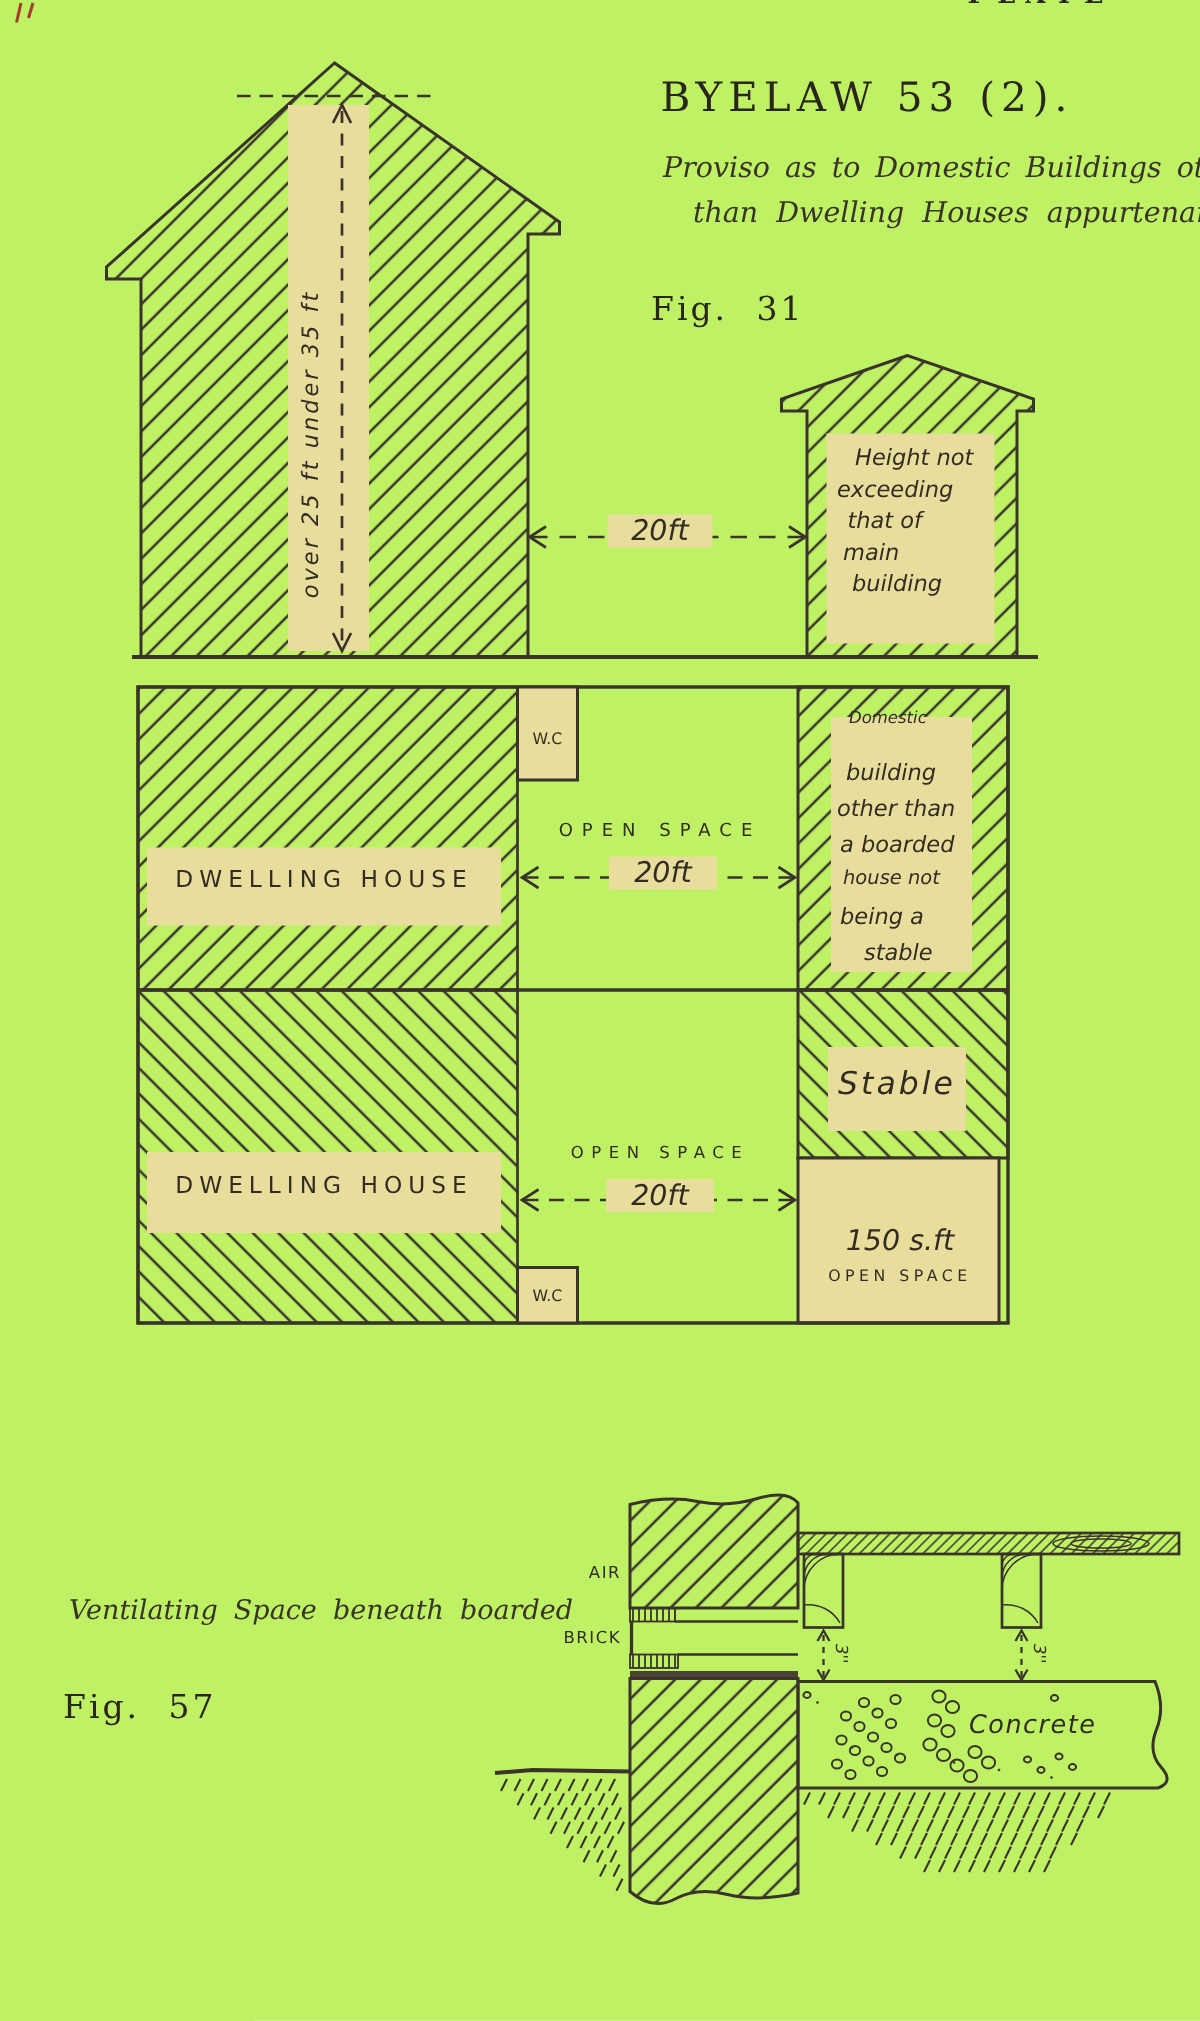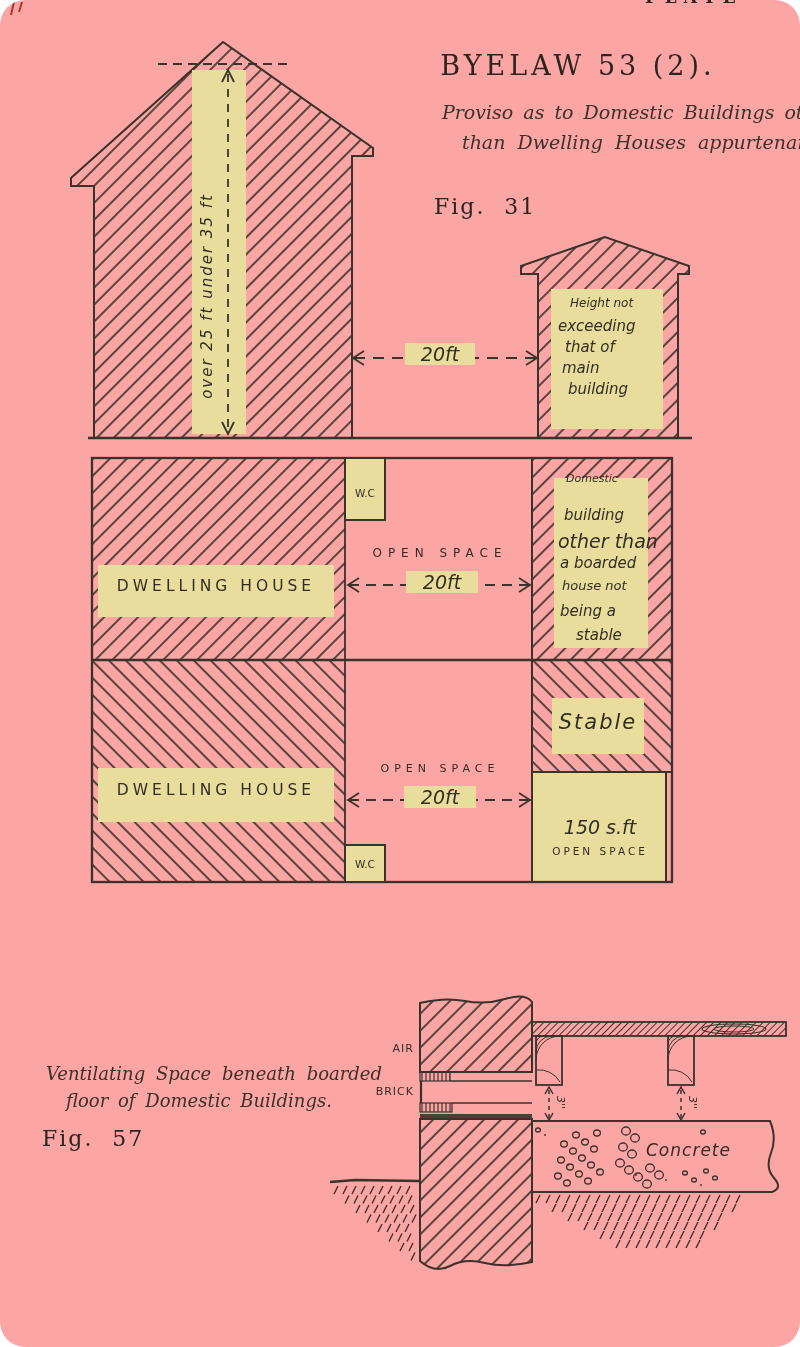--- a/index.html
+++ b/index.html
@@ -1,19 +1,19 @@
 <!DOCTYPE html>
 <html><head>
 <meta charset="utf-8">
 <style>
   html,body{margin:0;padding:0;}
   .page{
     position:relative;width:800px;height:1347px;overflow:hidden;
-    background:#fca5a5;
-    font-family:"DejaVu Serif", serif;color:#2e2920;border-radius:25px;
+    background:#bef264;
+    font-family:"DejaVu Serif", serif;color:#2e2920;
   }
   .t{position:absolute;white-space:nowrap;}
   .serif{font-family:"DejaVu Serif", serif;color:#2b261c;}
   .ital{font-family:"DejaVu Serif", serif;font-style:italic;color:#3a3327;}
   .hand{font-family:"DejaVu Sans", sans-serif;color:#332d21;}
   .handi{font-family:"DejaVu Sans", sans-serif;font-style:italic;color:#332d21;}
   .ctr{text-align:center;}
   .rt{text-align:right;}
   .onbg{background:#e8dd9d;padding:0 4px;}
   svg.art{position:absolute;left:0;top:0;}
@@ -326,49 +326,48 @@
 
   <div class="t serif ctr" style="left:390px;top:50px;width:376px;font-size:27px;letter-spacing:4px;">BYELAW 53 (2).</div>
   <div class="t ital" style="left:442px;top:101px;font-size:19px;word-spacing:4px;">Proviso as to Domestic Buildings other</div>
   <div class="t ital" style="left:462px;top:131px;font-size:19px;word-spacing:6px;">than Dwelling Houses appurtenant</div>
   <div class="t serif" style="left:434px;top:194px;font-size:22px;letter-spacing:2px;word-spacing:10px;">Fig. 31</div>
 
   <div class="t handi ctr" style="left:198px;top:424px;width:256px;font-size:15px;letter-spacing:2px;transform:rotate(-90deg);transform-origin:0 0;">over 25 ft under 35 ft</div>
 
   <div class="t handi ctr onbg" style="left:405px;top:343px;width:62px;font-size:19px;">20ft</div>
 
-  <div class="t handi" style="left:570px;top:296px;font-size:12px;">Height not</div>
+  <div class="t handi" style="left:570px;top:296px;font-size:15px;">Height not</div>
   <div class="t handi" style="left:558px;top:317px;font-size:15px;">exceeding</div>
   <div class="t handi" style="left:565px;top:338px;font-size:15px;">that of</div>
   <div class="t handi" style="left:562px;top:359px;font-size:15px;">main</div>
   <div class="t handi" style="left:568px;top:380px;font-size:15px;">building</div>
 
   <div class="t hand ctr" style="left:100px;top:577px;width:232px;font-size:15.5px;letter-spacing:4px;">DWELLING HOUSE</div>
   <div class="t hand ctr" style="left:100px;top:781px;width:232px;font-size:15.5px;letter-spacing:4px;">DWELLING HOUSE</div>
   <div class="t hand ctr" style="left:345px;top:487px;width:40px;font-size:10.5px;">W.C</div>
   <div class="t hand ctr" style="left:345px;top:858px;width:40px;font-size:10.5px;">W.C</div>
   <div class="t hand ctr" style="left:352px;top:546px;width:176px;font-size:12px;letter-spacing:6px;">OPEN SPACE</div>
   <div class="t handi ctr onbg" style="left:406px;top:571px;width:64px;font-size:19px;">20ft</div>
   <div class="t hand ctr" style="left:356px;top:762px;width:168px;font-size:11px;letter-spacing:5px;">OPEN SPACE</div>
   <div class="t handi ctr onbg" style="left:404px;top:786px;width:64px;font-size:19px;">20ft</div>
 
   <div class="t handi" style="left:566px;top:472px;font-size:11px;">Domestic</div>
   <div class="t handi" style="left:564px;top:506px;font-size:15px;">building</div>
-  <div class="t handi" style="left:558px;top:530px;font-size:19px;">other than</div>
+  <div class="t handi" style="left:558px;top:530px;font-size:15px;">other than</div>
   <div class="t handi" style="left:560px;top:554px;font-size:15px;">a boarded</div>
   <div class="t handi" style="left:562px;top:578px;font-size:13px;">house not</div>
   <div class="t handi" style="left:560px;top:602px;font-size:15px;">being a</div>
   <div class="t handi" style="left:576px;top:626px;font-size:15px;">stable</div>
 
   <div class="t handi ctr" style="left:552px;top:710px;width:92px;font-size:21px;letter-spacing:2px;">Stable</div>
   <div class="t handi ctr" style="left:540px;top:816px;width:120px;font-size:19px;">150 s.ft</div>
   <div class="t hand ctr" style="left:538px;top:845px;width:124px;font-size:10.5px;letter-spacing:3px;">OPEN SPACE</div>
 
   <div class="t ital" style="left:46px;top:1063px;font-size:18px;word-spacing:5px;">Ventilating Space beneath boarded</div>
-  <div class="t ital" style="left:66px;top:1090px;font-size:18px;word-spacing:4px;">floor of Domestic Buildings.</div>
   <div class="t serif" style="left:42px;top:1126px;font-size:22px;letter-spacing:2px;word-spacing:10px;">Fig. 57</div>
 
   <div class="t hand rt" style="left:362px;top:1042px;width:52px;font-size:11px;letter-spacing:1px;">AIR</div>
   <div class="t hand rt" style="left:362px;top:1085px;width:52px;font-size:11px;letter-spacing:1px;">BRICK</div>
   <div class="t handi" style="left:646px;top:1140px;font-size:17px;letter-spacing:1px;">Concrete</div>
   <div class="t handi" style="left:554px;top:1096px;font-size:11px;transform:rotate(90deg);">3''</div>
   <div class="t handi" style="left:686px;top:1096px;font-size:11px;transform:rotate(90deg);">3''</div>
 
 </div>
 

